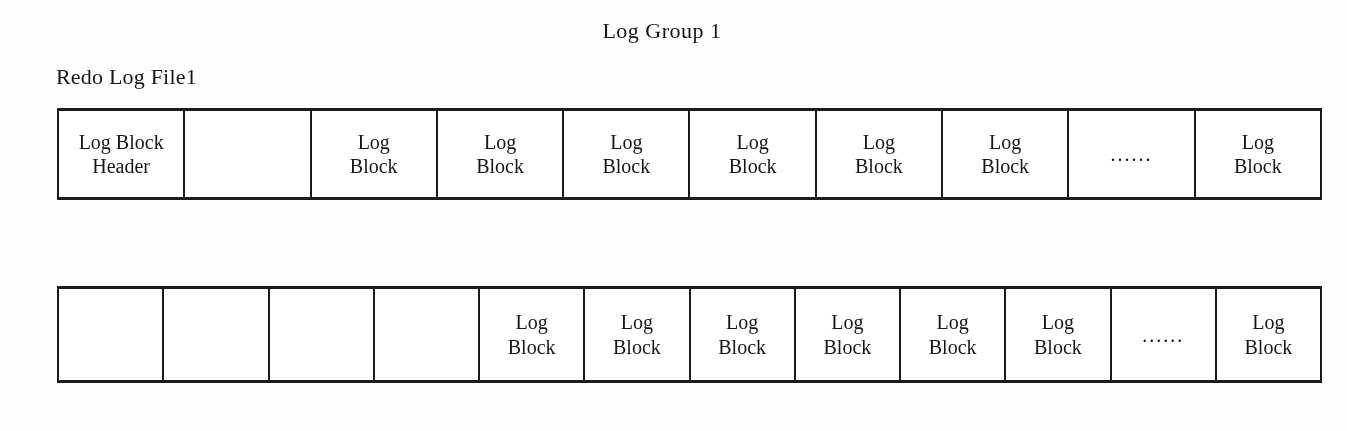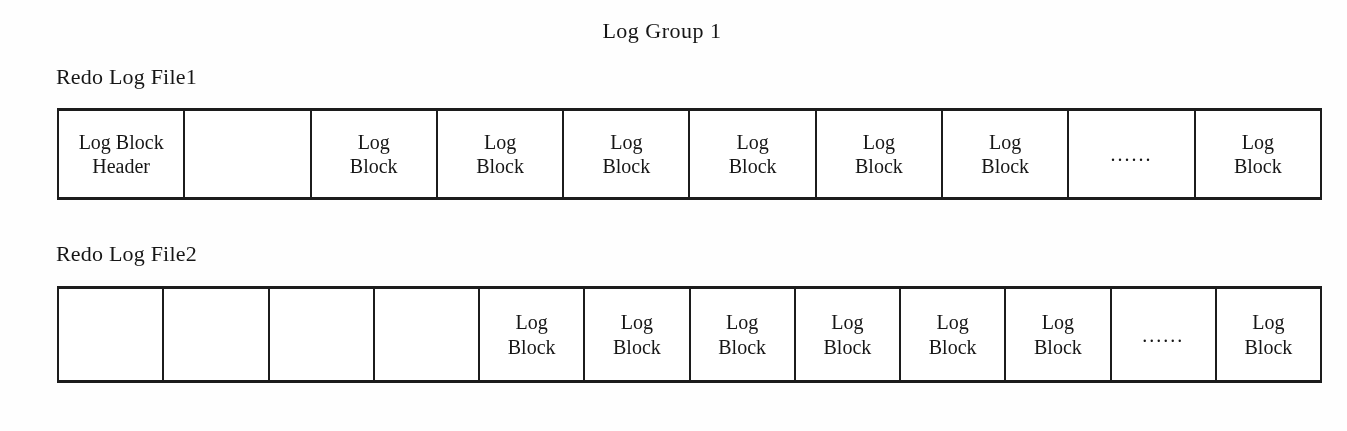--- a/index.html
+++ b/index.html
@@ -89,21 +89,20 @@
 Block</div>
     <div class="cell">Log
 Block</div>
     <div class="cell">Log
 Block</div>
     <div class="cell dots">......</div>
     <div class="cell">Log
 Block</div>
   </div>
 
-  <div class="file-label two">Redo Log File2</div>
 
   <div class="strip two">
     <div class="cell"></div>
     <div class="cell"></div>
     <div class="cell"></div>
     <div class="cell"></div>
     <div class="cell">Log
 Block</div>
     <div class="cell">Log
 Block</div>

